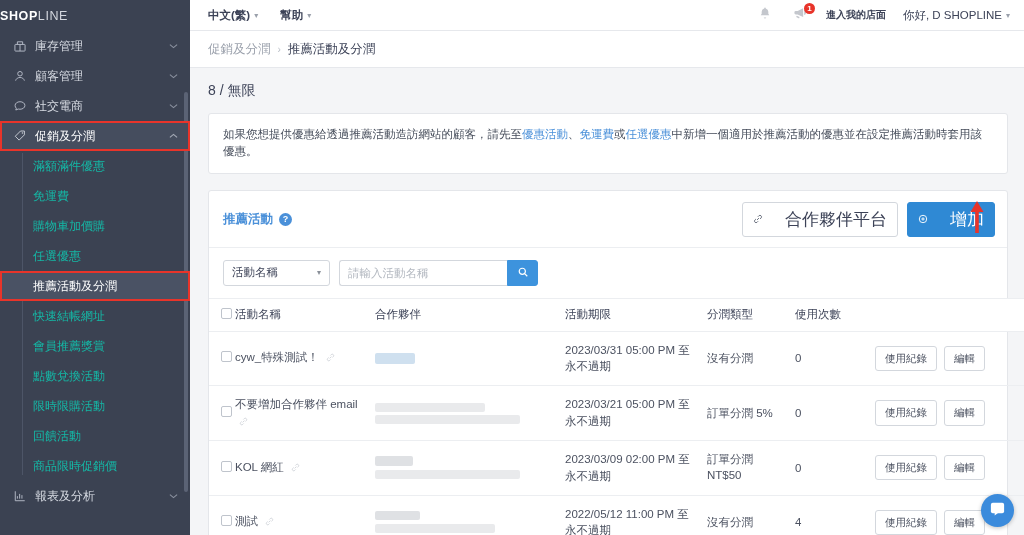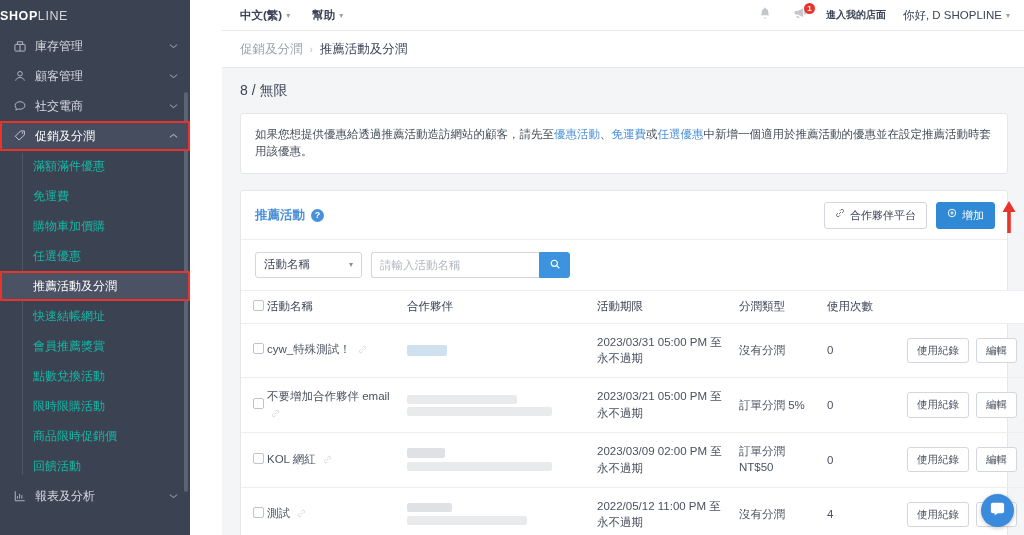--- a/index.html
+++ b/index.html
@@ -85,21 +85,21 @@
 
   .sb-scroll {
     position: absolute;
     right: 2px; top: 92px;
     width: 4px; height: 400px;
     background: #5b6375;
     border-radius: 2px;
   }
 
   
-  .main { flex: 1; height: 535px; background: #f4f5f7; position: relative; overflow: hidden; margin-left: 32px; }
+  .main { flex: 1; height: 535px; background: #f4f5f7; position: relative; overflow: hidden; }
 
   .topbar {
     height: 31px; background: #fff;
     border-bottom: 1px solid #e6e8ec;
     display: flex; align-items: center;
     padding: 0 14px 0 18px;
   }
   .topbar-left { display: flex; align-items: center; gap: 22px; }
   .tb-item {
     font-size: 11.5px; color: #3c4257; font-weight: bold;
@@ -159,23 +159,23 @@
     display: flex; align-items: center; gap: 6px; cursor: pointer;
   }
   .help-dot {
     width: 13px; height: 13px; border-radius: 50%;
     background: #4a90d9; color: #fff;
     font-size: 9px; font-weight: bold;
     display: inline-flex; align-items: center; justify-content: center;
   }
   .head-actions { margin-left: auto; display: flex; align-items: center; gap: 9px; }
   .btn {
-    font-size: 11px; border-radius: 3px;
+    font-size: 17px; border-radius: 3px;
     padding: 5px 10px;
-    display: inline-flex; gap: 5px;
+    display: inline-flex; align-items: center; gap: 22px;
     cursor: pointer; white-space: nowrap;
   }
   .btn-default { background: #fff; border: 1px solid #d3d7dd; color: #3c4257; }
   .btn-primary { background: #2f89d4; border: 1px solid #2f89d4; color: #fff; }
 
   .filters { display: flex; align-items: center; padding: 12px 14px; gap: 0; }
   .select-wrap {
     position: relative;
     width: 107px; height: 26px;
     border: 1px solid #d3d7dd; border-radius: 3px;
@@ -377,24 +377,24 @@
         <div class="sub-item">
           <span>會員推薦獎賞</span>
         </div>
         <div class="sub-item">
           <span>點數兌換活動</span>
         </div>
         <div class="sub-item">
           <span>限時限購活動</span>
         </div>
         <div class="sub-item">
+          <span>回饋活動</span>
+        </div>
+        <div class="sub-item">
           <span>商品限時促銷價</span>
-        </div>
-        <div class="sub-item">
-          <span>回饋活動</span>
         </div>
       </div>
 
       <div class="nav-item">
         <span class="ico">
           <svg width="14" height="14" viewBox="0 0 16 16" fill="none" stroke="#c9cedb" stroke-width="1.1">
             <path d="M2.6 2.6v10.8h10.8"></path>
               <path d="M5 11V8.2M7.6 11V5.6M10.2 11V7"></path>
           </svg>
         </span>

